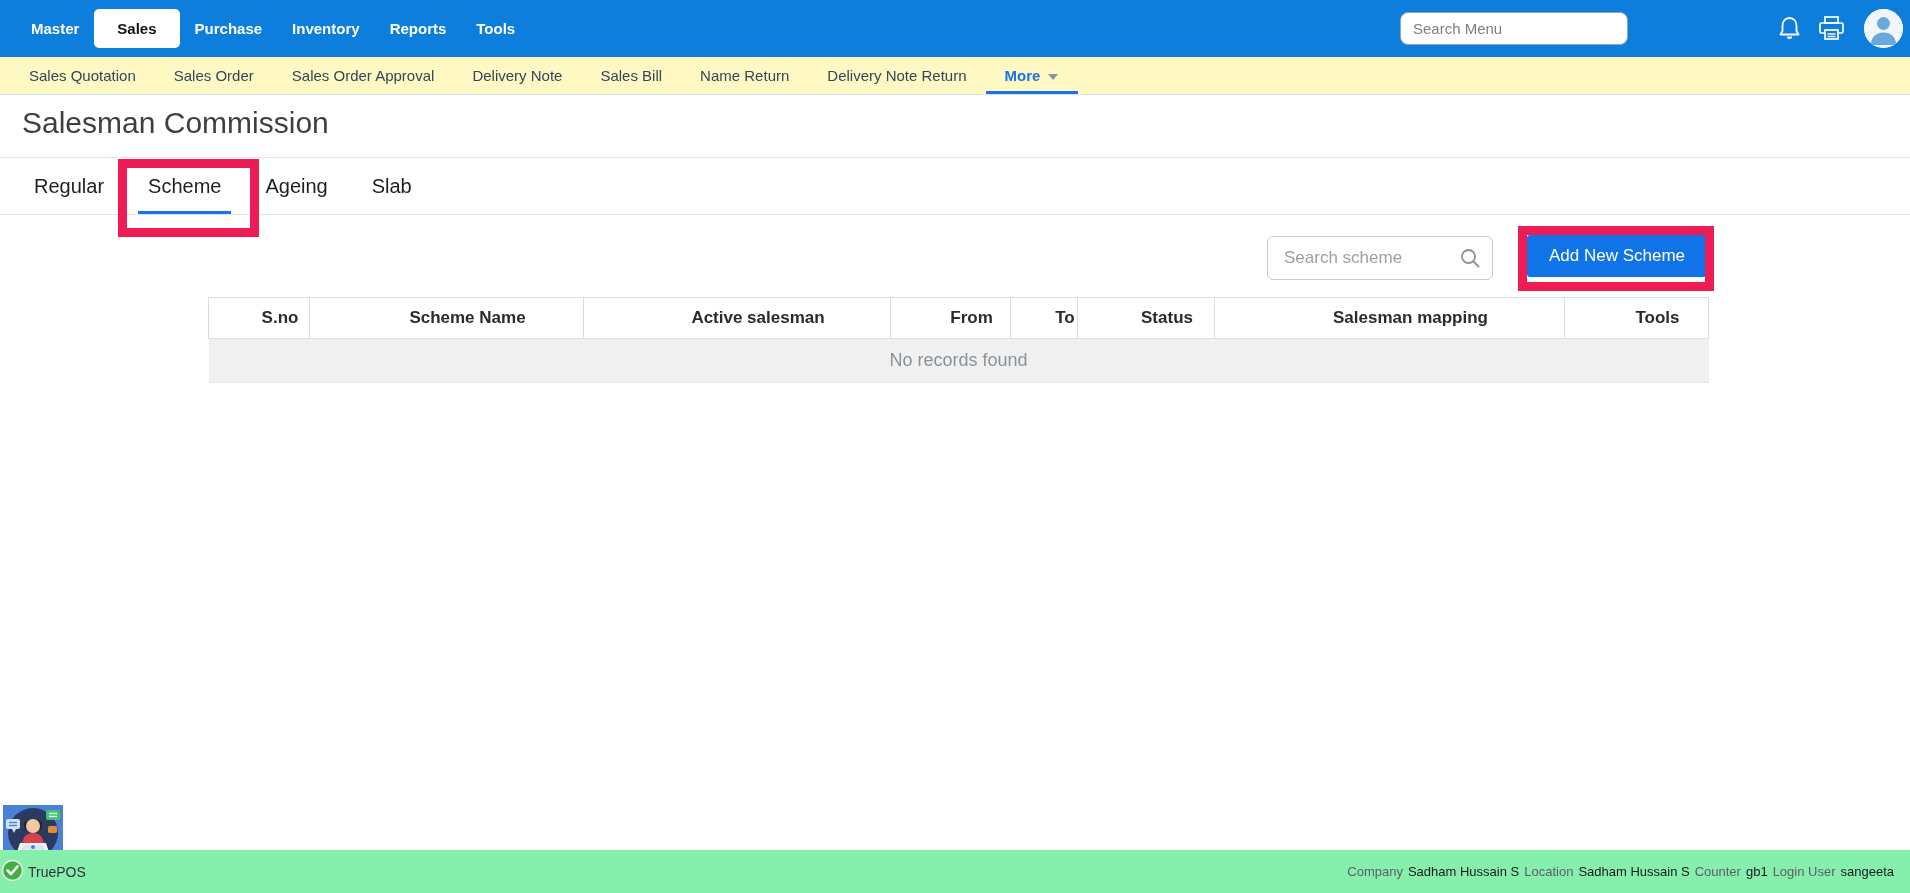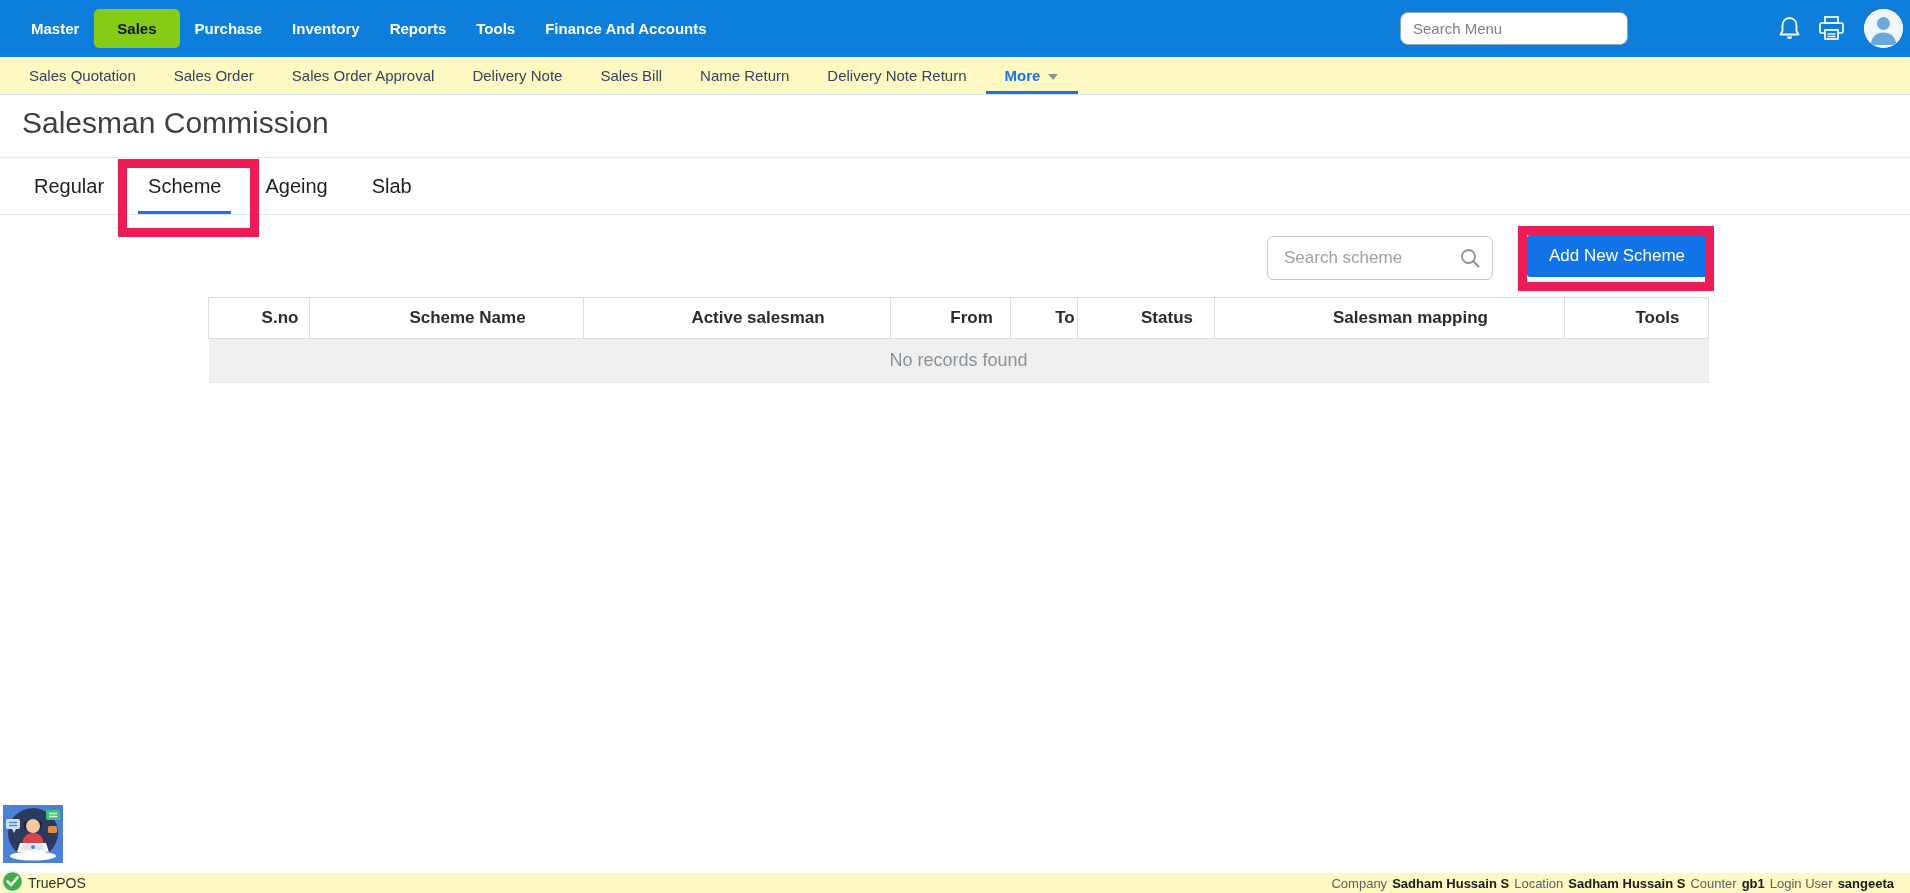--- a/index.html
+++ b/index.html
@@ -17,21 +17,21 @@
     position: absolute; top: 0; left: 0; right: 0; height: 57px;
     background: #0d7edb;
     display: flex; align-items: center;
   }
   .topnav { display: flex; align-items: center; margin-left: 16px; }
   .topnav-item {
     color: #fff; font-weight: bold; font-size: 15px;
     padding: 11px 15px; cursor: pointer; white-space: nowrap;
   }
   .topnav-item.active {
-    background: #84cc16; color: #111; border-radius: 5px; padding: 11px 23px;
+    background: #ffffff; color: #111; border-radius: 5px; padding: 11px 23px;
   }
   .menu-search {
     position: absolute; left: 1400px; top: 12px; width: 228px; height: 33px;
     border-radius: 8px; border: 1px solid #8fa4b5; background: #fff;
     padding: 0 12px; font-size: 15px; color: #333; outline: none;
     font-family: "Liberation Sans", sans-serif;
   }
   .menu-search::placeholder { color: #7c7f83; }
   .topbar-icon { position: absolute; top: 15px; cursor: pointer; }
   .topbar-icon svg { display: block; }
@@ -107,42 +107,41 @@
   .scheme-table td.empty {
     height: 44px; background: #f0f0f0; text-align: center;
     color: #8a9299; font-size: 18px; border-bottom: 1px solid #e6e6e6;
   }
 
   
   .chat-widget { position: absolute; left: 3px; top: 805px; width: 60px; height: 58px; cursor: pointer; }
 
   
   .statusbar {
-    position: absolute; left: 0; right: 0; bottom: 0; height: 20px;
-    background: #fef9c3; display: flex; align-items: center; font-size: 13px;
+    position: absolute; left: 0; right: 0; bottom: 0; height: 43px;
+    background: #86efac; display: flex; align-items: center; font-size: 13px;
   }
   .brand { display: flex; align-items: center; margin-left: 2px; }
   .brand-label { margin-left: 5px; color: #333; font-size: 14px; }
   .status-fields { margin-left: auto; margin-right: 16px; display: flex; gap: 5px; }
   .status-field { display: flex; gap: 5px; white-space: nowrap; }
   .status-field .lbl { color: #5c6166; }
-  .status-field .val { color: #1a1a1a; font-weight: bold; }
+  .status-field .val { color: #1a1a1a; font-weight: normal; }
 </style>
 </head>
 <body>
 
 <header class="topbar">
   <nav class="topnav">
     <div class="topnav-item">Master</div>
     <div class="topnav-item active">Sales</div>
     <div class="topnav-item">Purchase</div>
     <div class="topnav-item">Inventory</div>
     <div class="topnav-item">Reports</div>
     <div class="topnav-item">Tools</div>
-    <div class="topnav-item">Finance And Accounts</div>
   </nav>
 
   <input class="menu-search" type="text" placeholder="Search Menu" style="">
 
   <span class="topbar-icon" style="left:1777px;">
     <svg width="25" height="27" viewBox="0 0 25 27">
       <path d="M12.5 3 C8 3 5.5 6.5 5.5 10.5 L5.5 16 L3.5 19.5 L21.5 19.5 L19.5 16 L19.5 10.5 C19.5 6.5 17 3 12.5 3 Z" fill="none" stroke="#fff" stroke-width="1.8" stroke-linejoin="round"></path>
       <path d="M10 21.5 a2.5 2.5 0 0 0 5 0" fill="#fff"></path>
     </svg>
   </span>

